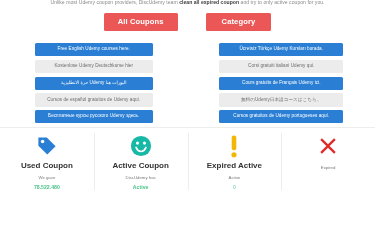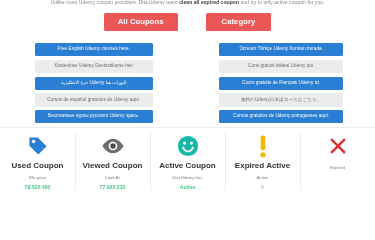--- a/index.html
+++ b/index.html
@@ -144,32 +144,20 @@
         <svg width="22" height="22" viewBox="0 0 24 24" aria-hidden="true">
           <path d="M2.6 2.6h9.1l9.7 9.7-9.1 9.1-9.7-9.7z" fill="#2a7fd4"></path>
           <circle cx="7.2" cy="7.2" r="1.9" fill="#ffffff"></circle>
         </svg>
       </div>
       <div class="stat-title">Used Coupon</div>
       <div class="stat-sub">We gave</div>
       <div class="stat-val">78.522.480</div>
     </div>
 
-    <div class="stat">
-      <div class="stat-icon">
-        <svg width="24" height="22" viewBox="0 0 28 20" aria-hidden="true">
-          <path d="M14 1.4C6.6 1.4 1.6 10 1.6 10s5 8.6 12.4 8.6S26.4 10 26.4 10 21.4 1.4 14 1.4z" fill="#6d6d6d"></path>
-          <circle cx="14" cy="10" r="5.1" fill="#ffffff"></circle>
-          <circle cx="14" cy="10" r="3.1" fill="#4a4a4a"></circle>
-        </svg>
-      </div>
-      <div class="stat-title">Viewed Coupon</div>
-      <div class="stat-sub">Look At</div>
-      <div class="stat-val">77.922.233</div>
-    </div>
 
     <div class="stat">
       <div class="stat-icon">
         <svg width="22" height="22" viewBox="0 0 24 24" aria-hidden="true">
           <circle cx="12" cy="12" r="11" fill="#17b8a6"></circle>
           <circle cx="8.2" cy="8.8" r="1.7" fill="#ffffff"></circle>
           <circle cx="15.8" cy="8.8" r="1.7" fill="#ffffff"></circle>
           <path d="M6.6 13.6c1.3 3 3.3 4.4 5.4 4.4s4.1-1.4 5.4-4.4" fill="none" stroke="#ffffff" stroke-width="1.9" stroke-linecap="round"></path>
         </svg>
       </div>

